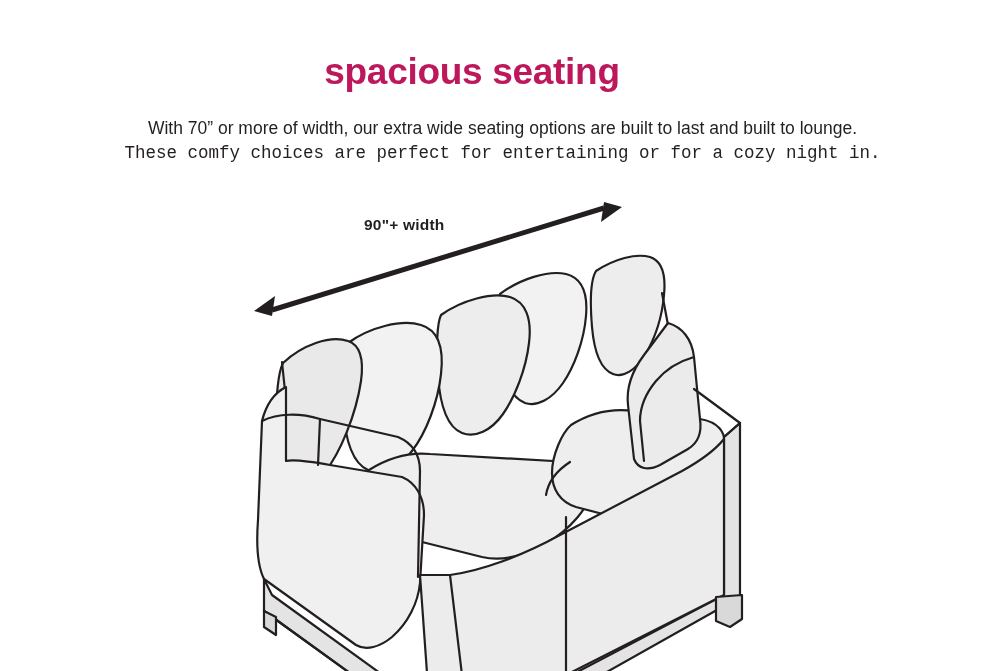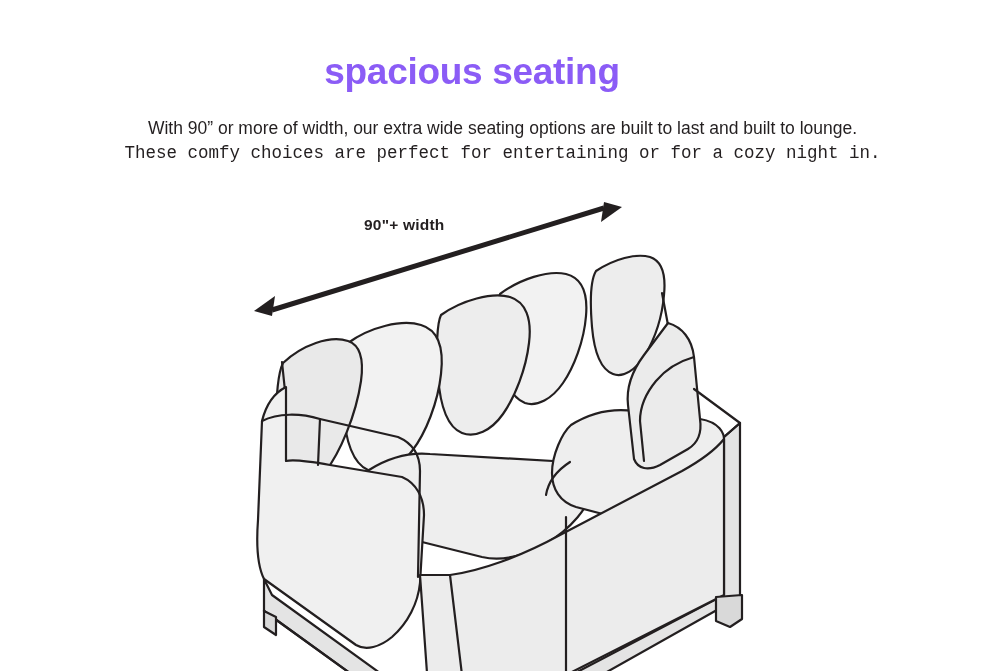--- a/index.html
+++ b/index.html
@@ -23,21 +23,21 @@
   }
   .headline {
     position: absolute;
     top: 52px;
     left: 0;
     width: 944px;
     text-align: center;
     font-size: 37px;
     font-weight: bold;
     letter-spacing: -0.3px;
-    color: #8b5cf6;
+    color: #be185d;
     line-height: 1.1;
   }
   .subcopy {
     position: absolute;
     top: 116px;
     left: 50px;
     width: 905px;
     text-align: center;
     font-size: 17.5px;
     font-weight: normal;
@@ -66,21 +66,21 @@
   }
 </style>
 </head>
 <body>
 
 <div class="page">
 
   <div class="headline">spacious seating</div>
 
   <div class="subcopy">
-    <span>With 90” or more of width, our extra wide seating options are built to last and built to lounge.</span>
+    <span>With 70” or more of width, our extra wide seating options are built to last and built to lounge.</span>
     <span class="line2">These comfy choices are perfect for entertaining or for a cozy night in.</span>
   </div>
 
   <div class="dim-label">90"+ width</div>
 
   <svg class="illustration" viewBox="0 0 1005 496" xmlns="http://www.w3.org/2000/svg">
 
     <g>
       <line x1="272" y1="135" x2="604" y2="33" stroke="#231f20" stroke-width="5"></line>
       <polygon points="604,27 622,32 601,47" fill="#231f20"></polygon>

